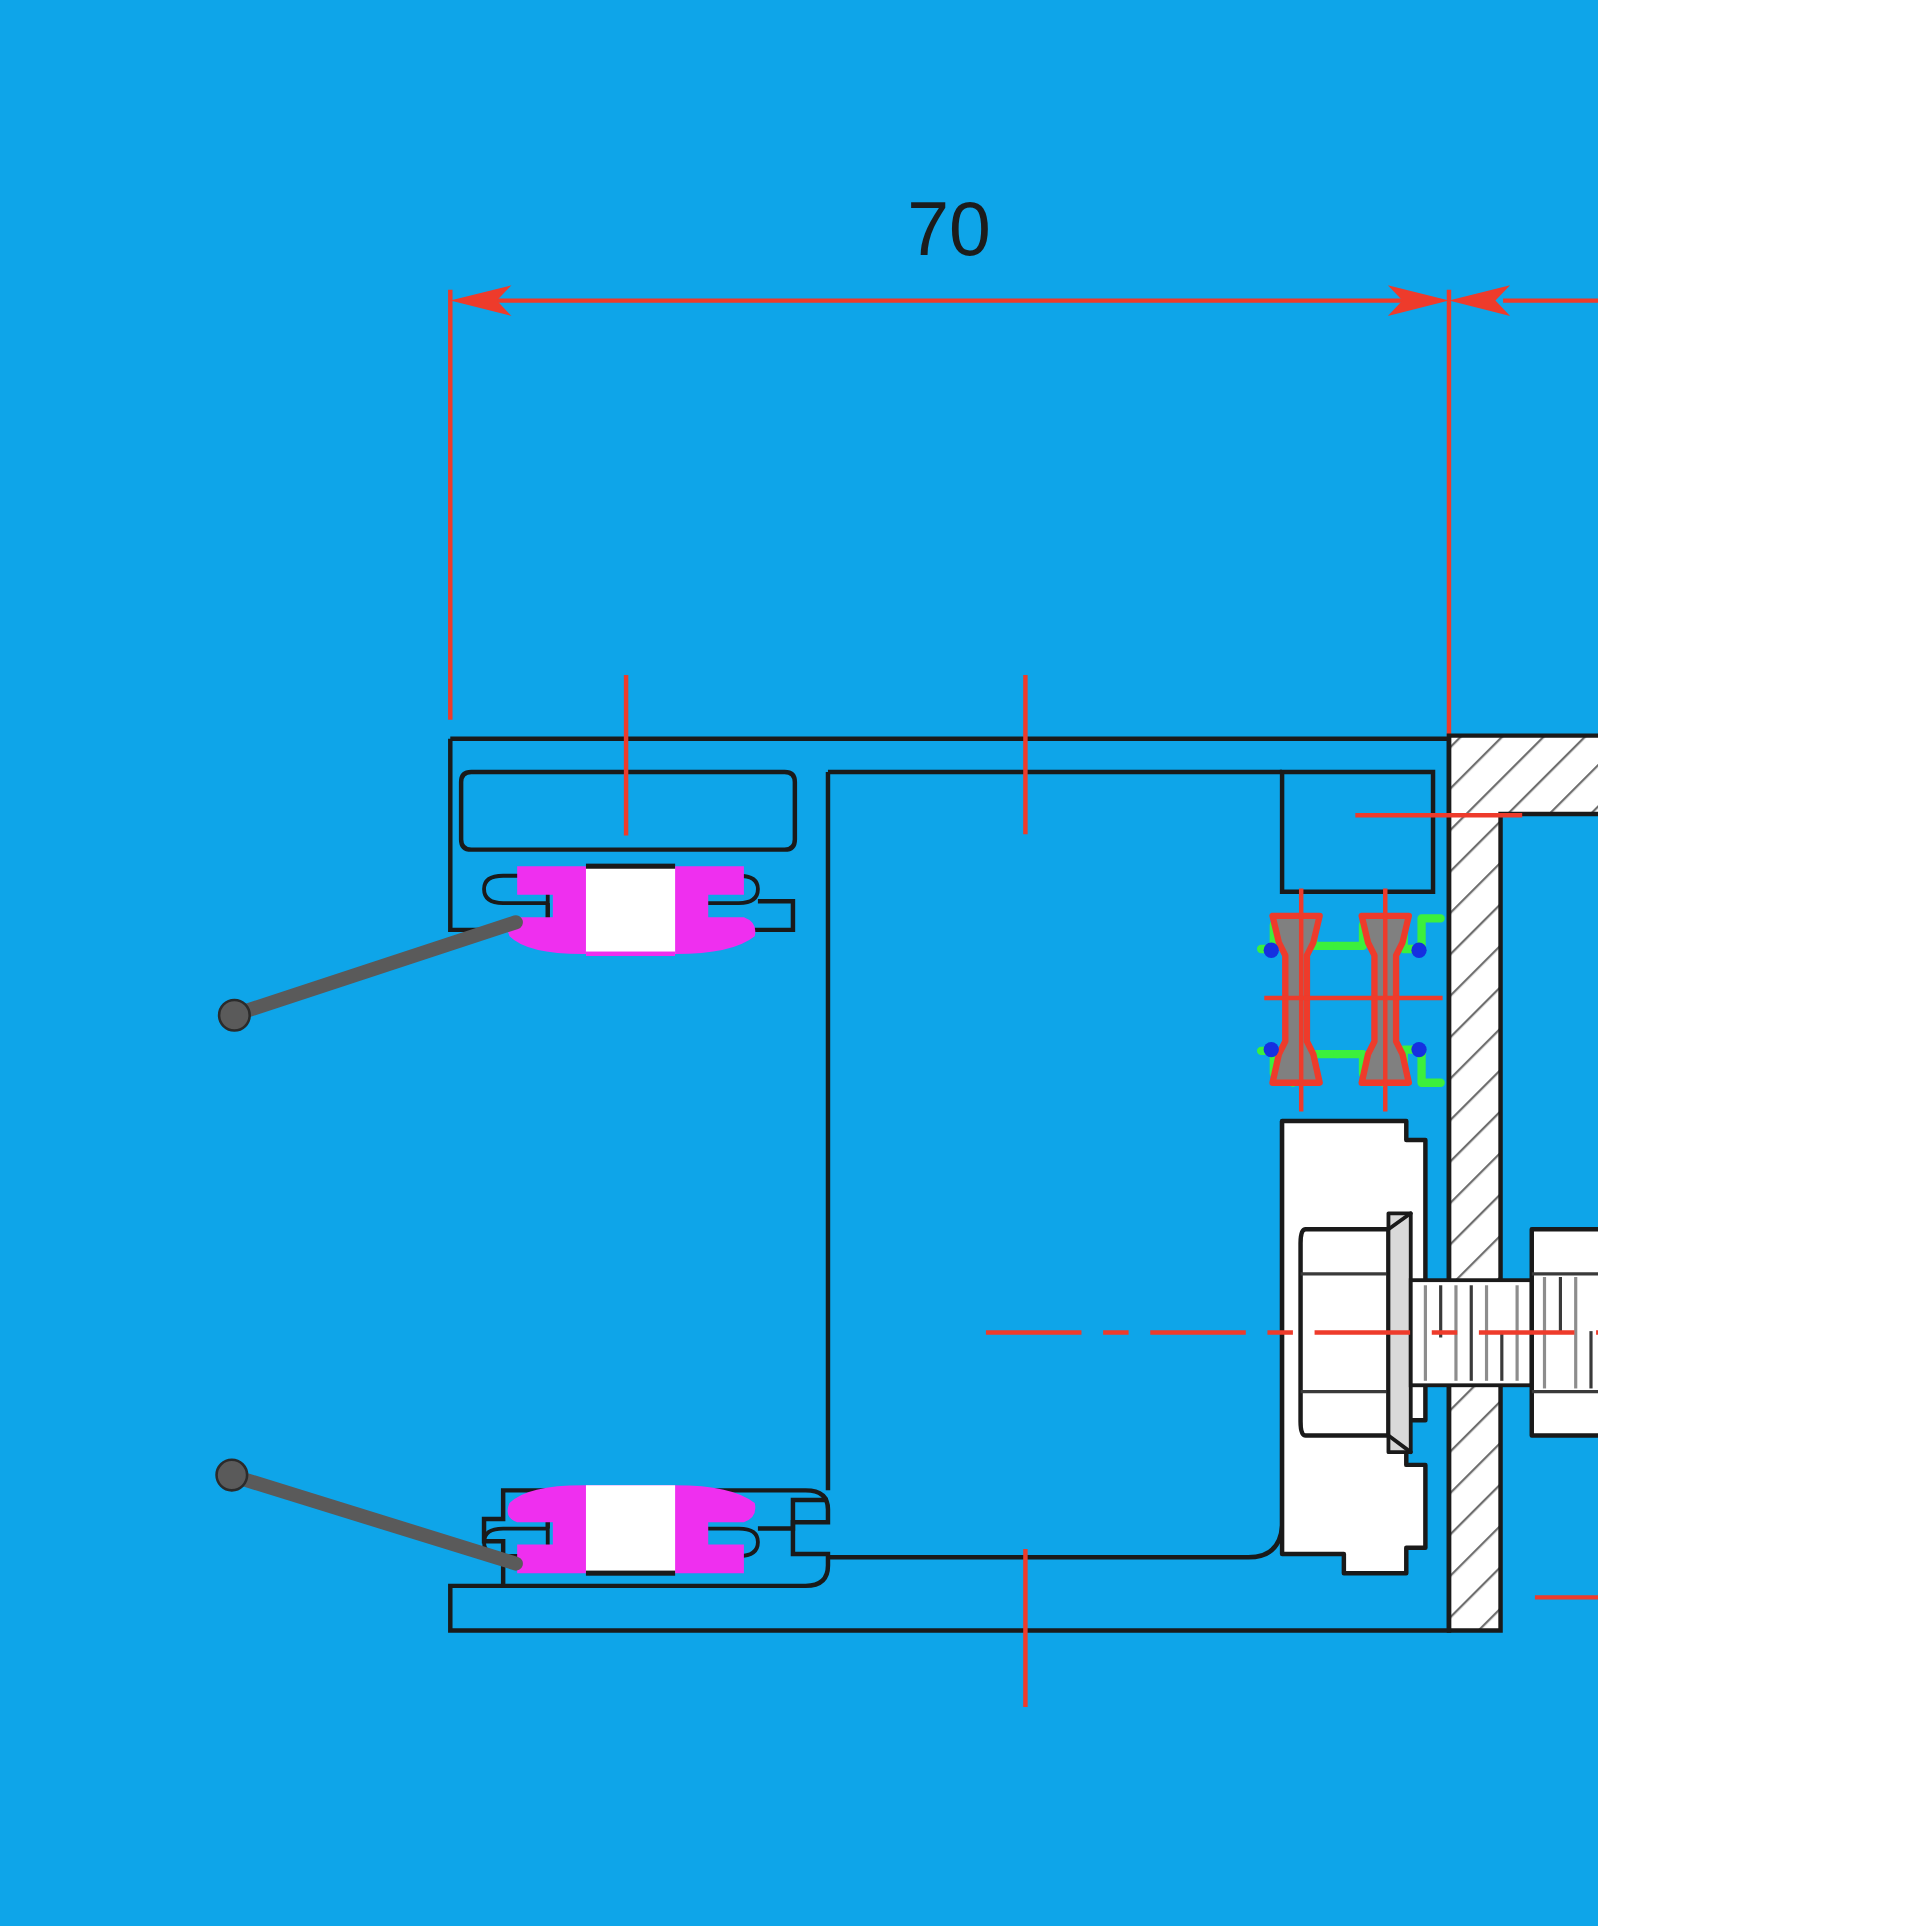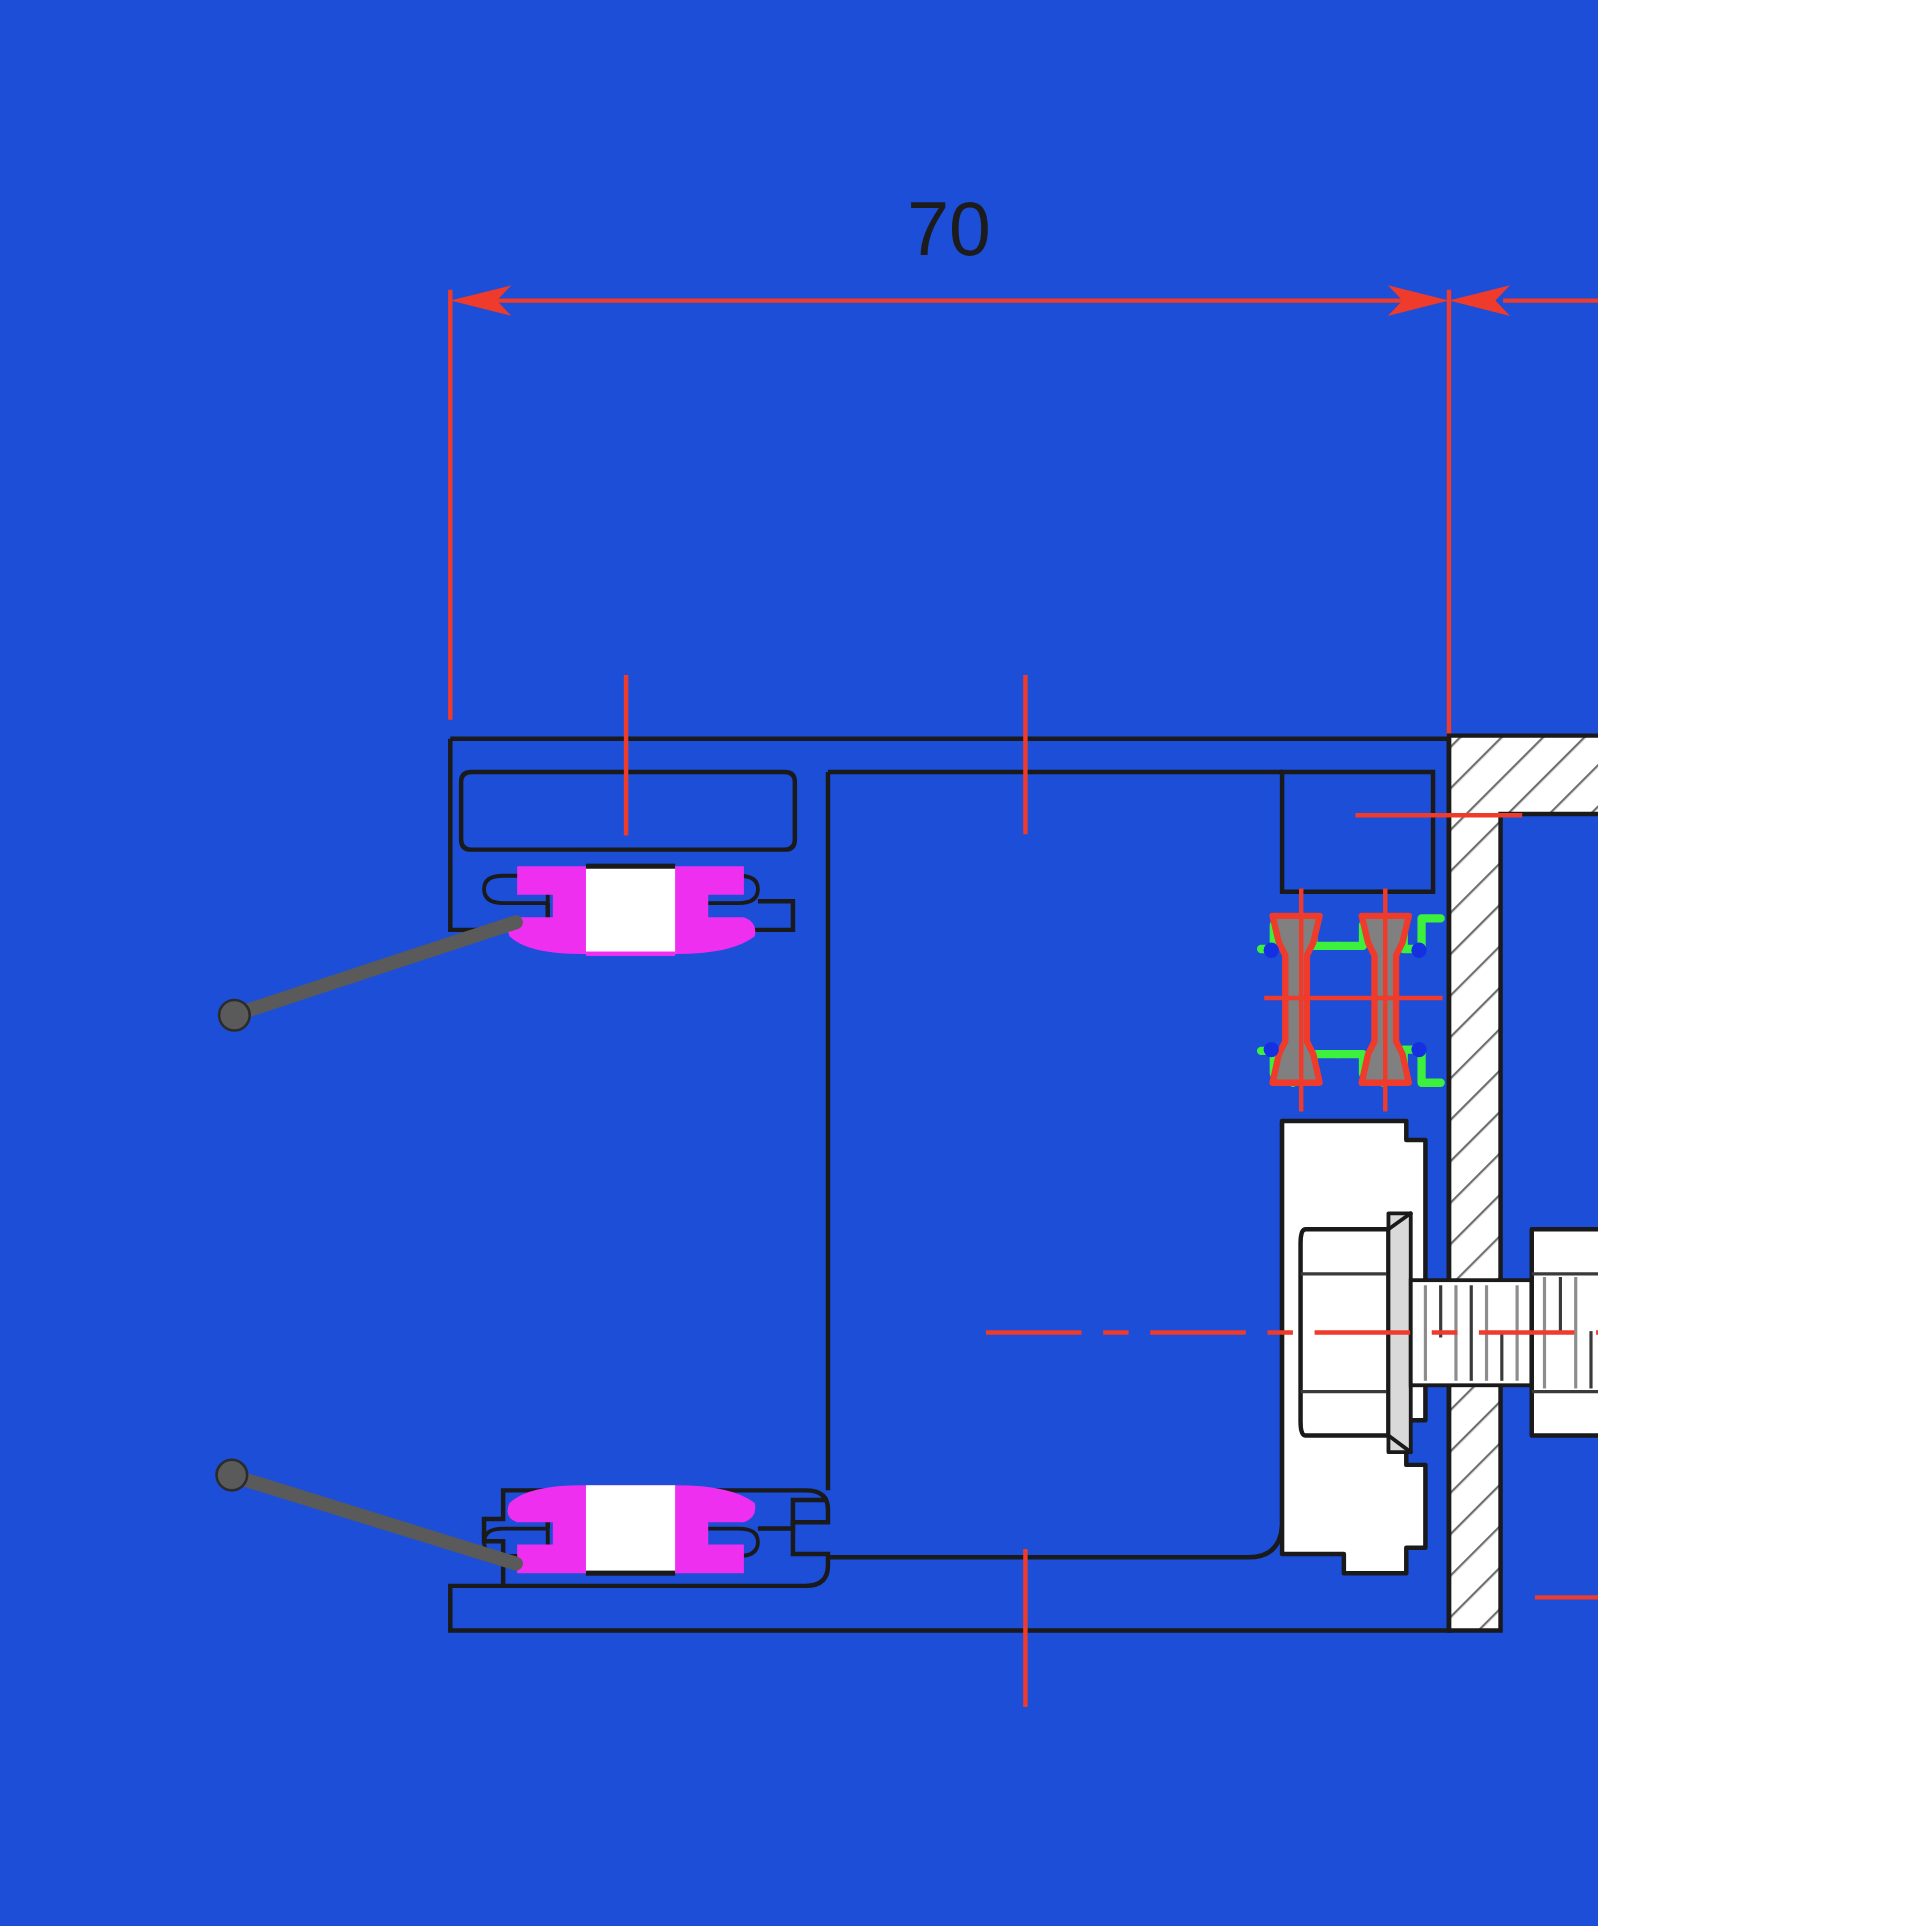--- a/index.html
+++ b/index.html
@@ -7,21 +7,21 @@
     padding: 0;
     background: #ffffff;
   }
   body {
     font-family: "Liberation Sans", sans-serif;
   }
   #drawing-root {
     position: relative;
     width: 1598px;
     height: 1926px;
-    background: #1d4ed8;
+    background: #0ea5e9;
     overflow: hidden;
   }
   #cad-svg {
     position: absolute;
     left: 0;
     top: 0;
     width: 1926px;
     height: 1926px;
     display: block;
   }

